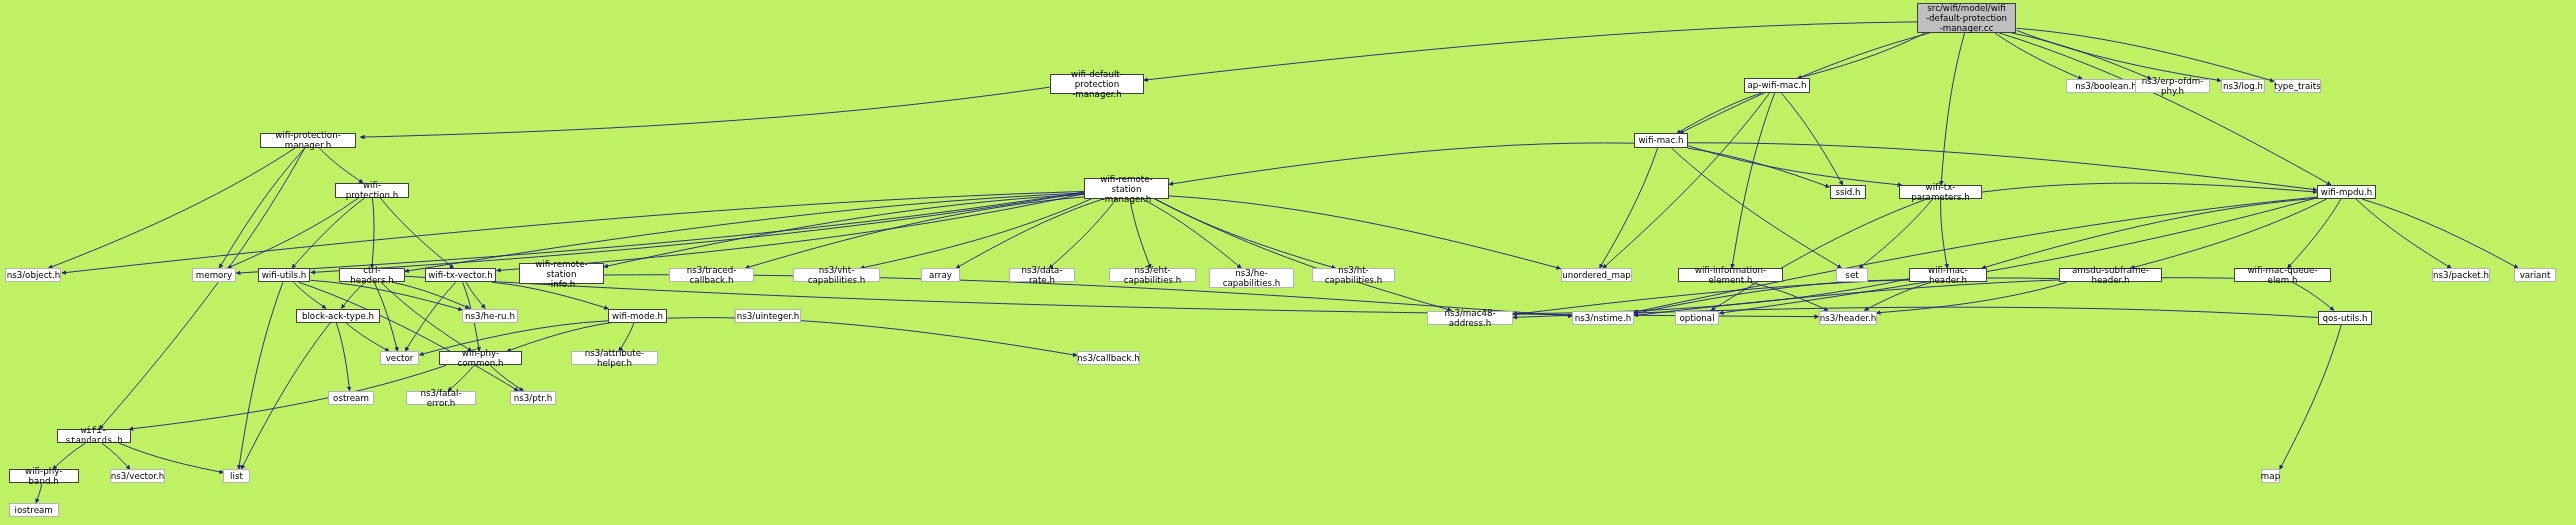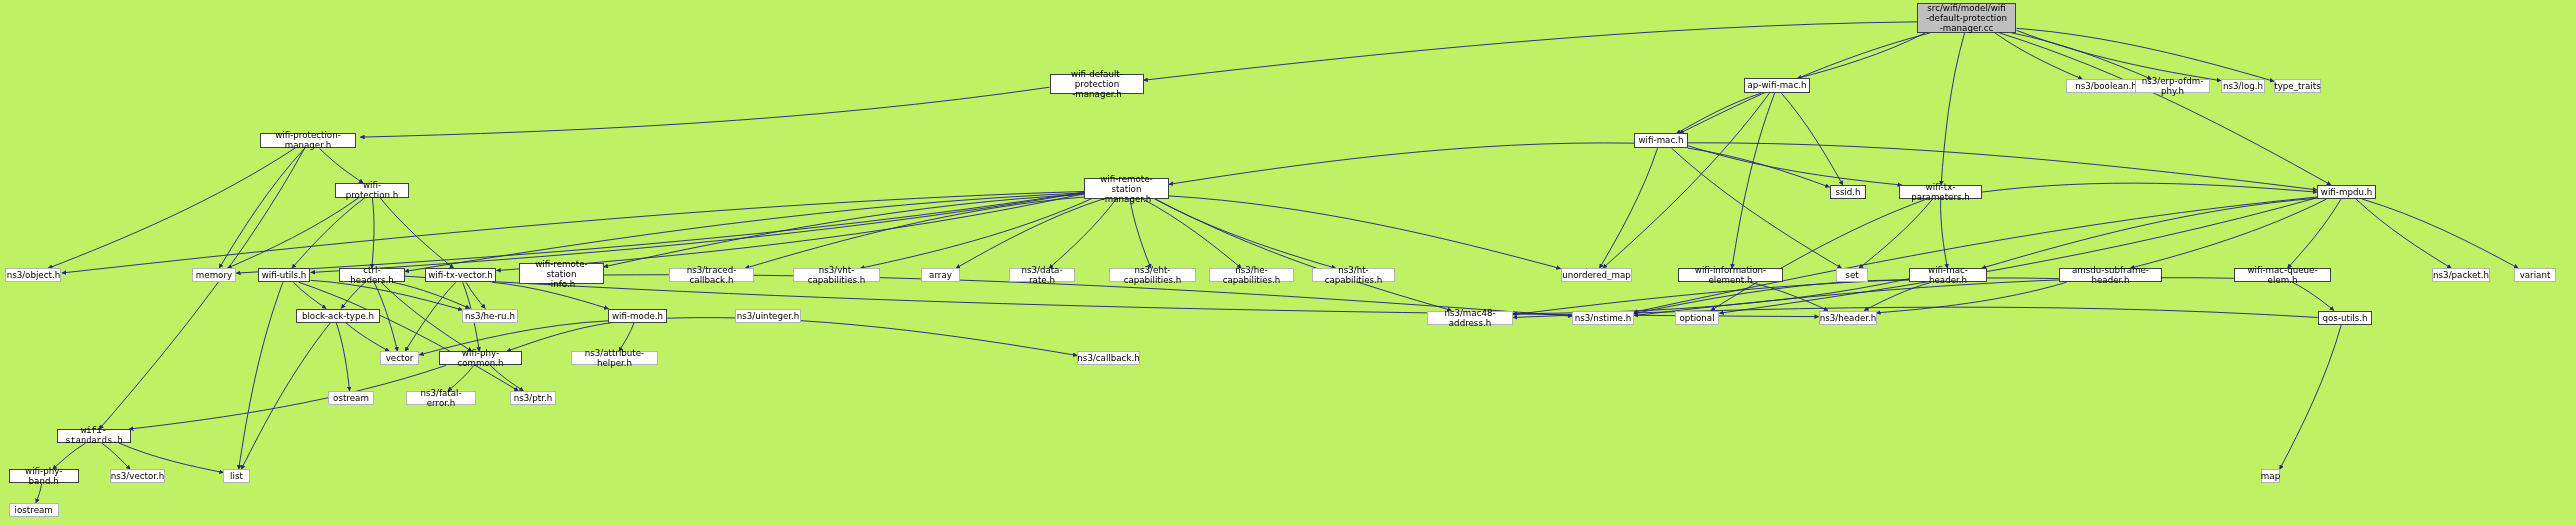--- a/index.html
+++ b/index.html
@@ -165,21 +165,21 @@
       <div class="node strong" style="left: 258px; top: 268px; width: 52px; height: 14px;">wifi-utils.h</div>
       <div class="node strong" style="left: 339px; top: 268px; width: 66px; height: 14px;">ctrl-headers.h</div>
       <div class="node strong" style="left: 425px; top: 268px; width: 71px; height: 14px;">wifi-tx-vector.h</div>
       <div class="node strong" style="left: 519px; top: 263px; width: 85px; height: 21px;">wifi-remote-station
 -info.h</div>
       <div class="node weak" style="left: 669px; top: 268px; width: 85px; height: 14px;">ns3/traced-callback.h</div>
       <div class="node weak" style="left: 793px; top: 268px; width: 87px; height: 14px;">ns3/vht-capabilities.h</div>
       <div class="node weak" style="left: 921px; top: 268px; width: 39px; height: 14px;">array</div>
       <div class="node weak" style="left: 1009px; top: 268px; width: 66px; height: 14px;">ns3/data-rate.h</div>
       <div class="node weak" style="left: 1109px; top: 268px; width: 87px; height: 14px;">ns3/eht-capabilities.h</div>
-      <div class="node weak" style="left: 1209px; top: 268px; width: 85px; height: 14px;">ns3/he-capabilities.h</div>
+      <div class="node weak" style="left: 1209px; top: 268px; width: 85px; height: 20px;">ns3/he-capabilities.h</div>
       <div class="node weak" style="left: 1312px; top: 268px; width: 83px; height: 14px;">ns3/ht-capabilities.h</div>
       <div class="node weak" style="left: 1561px; top: 268px; width: 71px; height: 14px;">unordered_map</div>
       <div class="node strong" style="left: 1678px; top: 268px; width: 105px; height: 14px;">wifi-information-element.h</div>
       <div class="node weak" style="left: 1836px; top: 268px; width: 32px; height: 14px;">set</div>
       <div class="node strong" style="left: 1909px; top: 268px; width: 78px; height: 14px;">wifi-mac-header.h</div>
       <div class="node strong" style="left: 2059px; top: 268px; width: 103px; height: 14px;">amsdu-subframe-header.h</div>
       <div class="node strong" style="left: 2234px; top: 268px; width: 97px; height: 14px;">wifi-mac-queue-elem.h</div>
       <div class="node weak" style="left: 2432px; top: 268px; width: 58px; height: 14px;">ns3/packet.h</div>
       <div class="node weak" style="left: 2514px; top: 268px; width: 42px; height: 14px;">variant</div>
       <div class="node strong" style="left: 296px; top: 309px; width: 84px; height: 14px;">block-ack-type.h</div>

